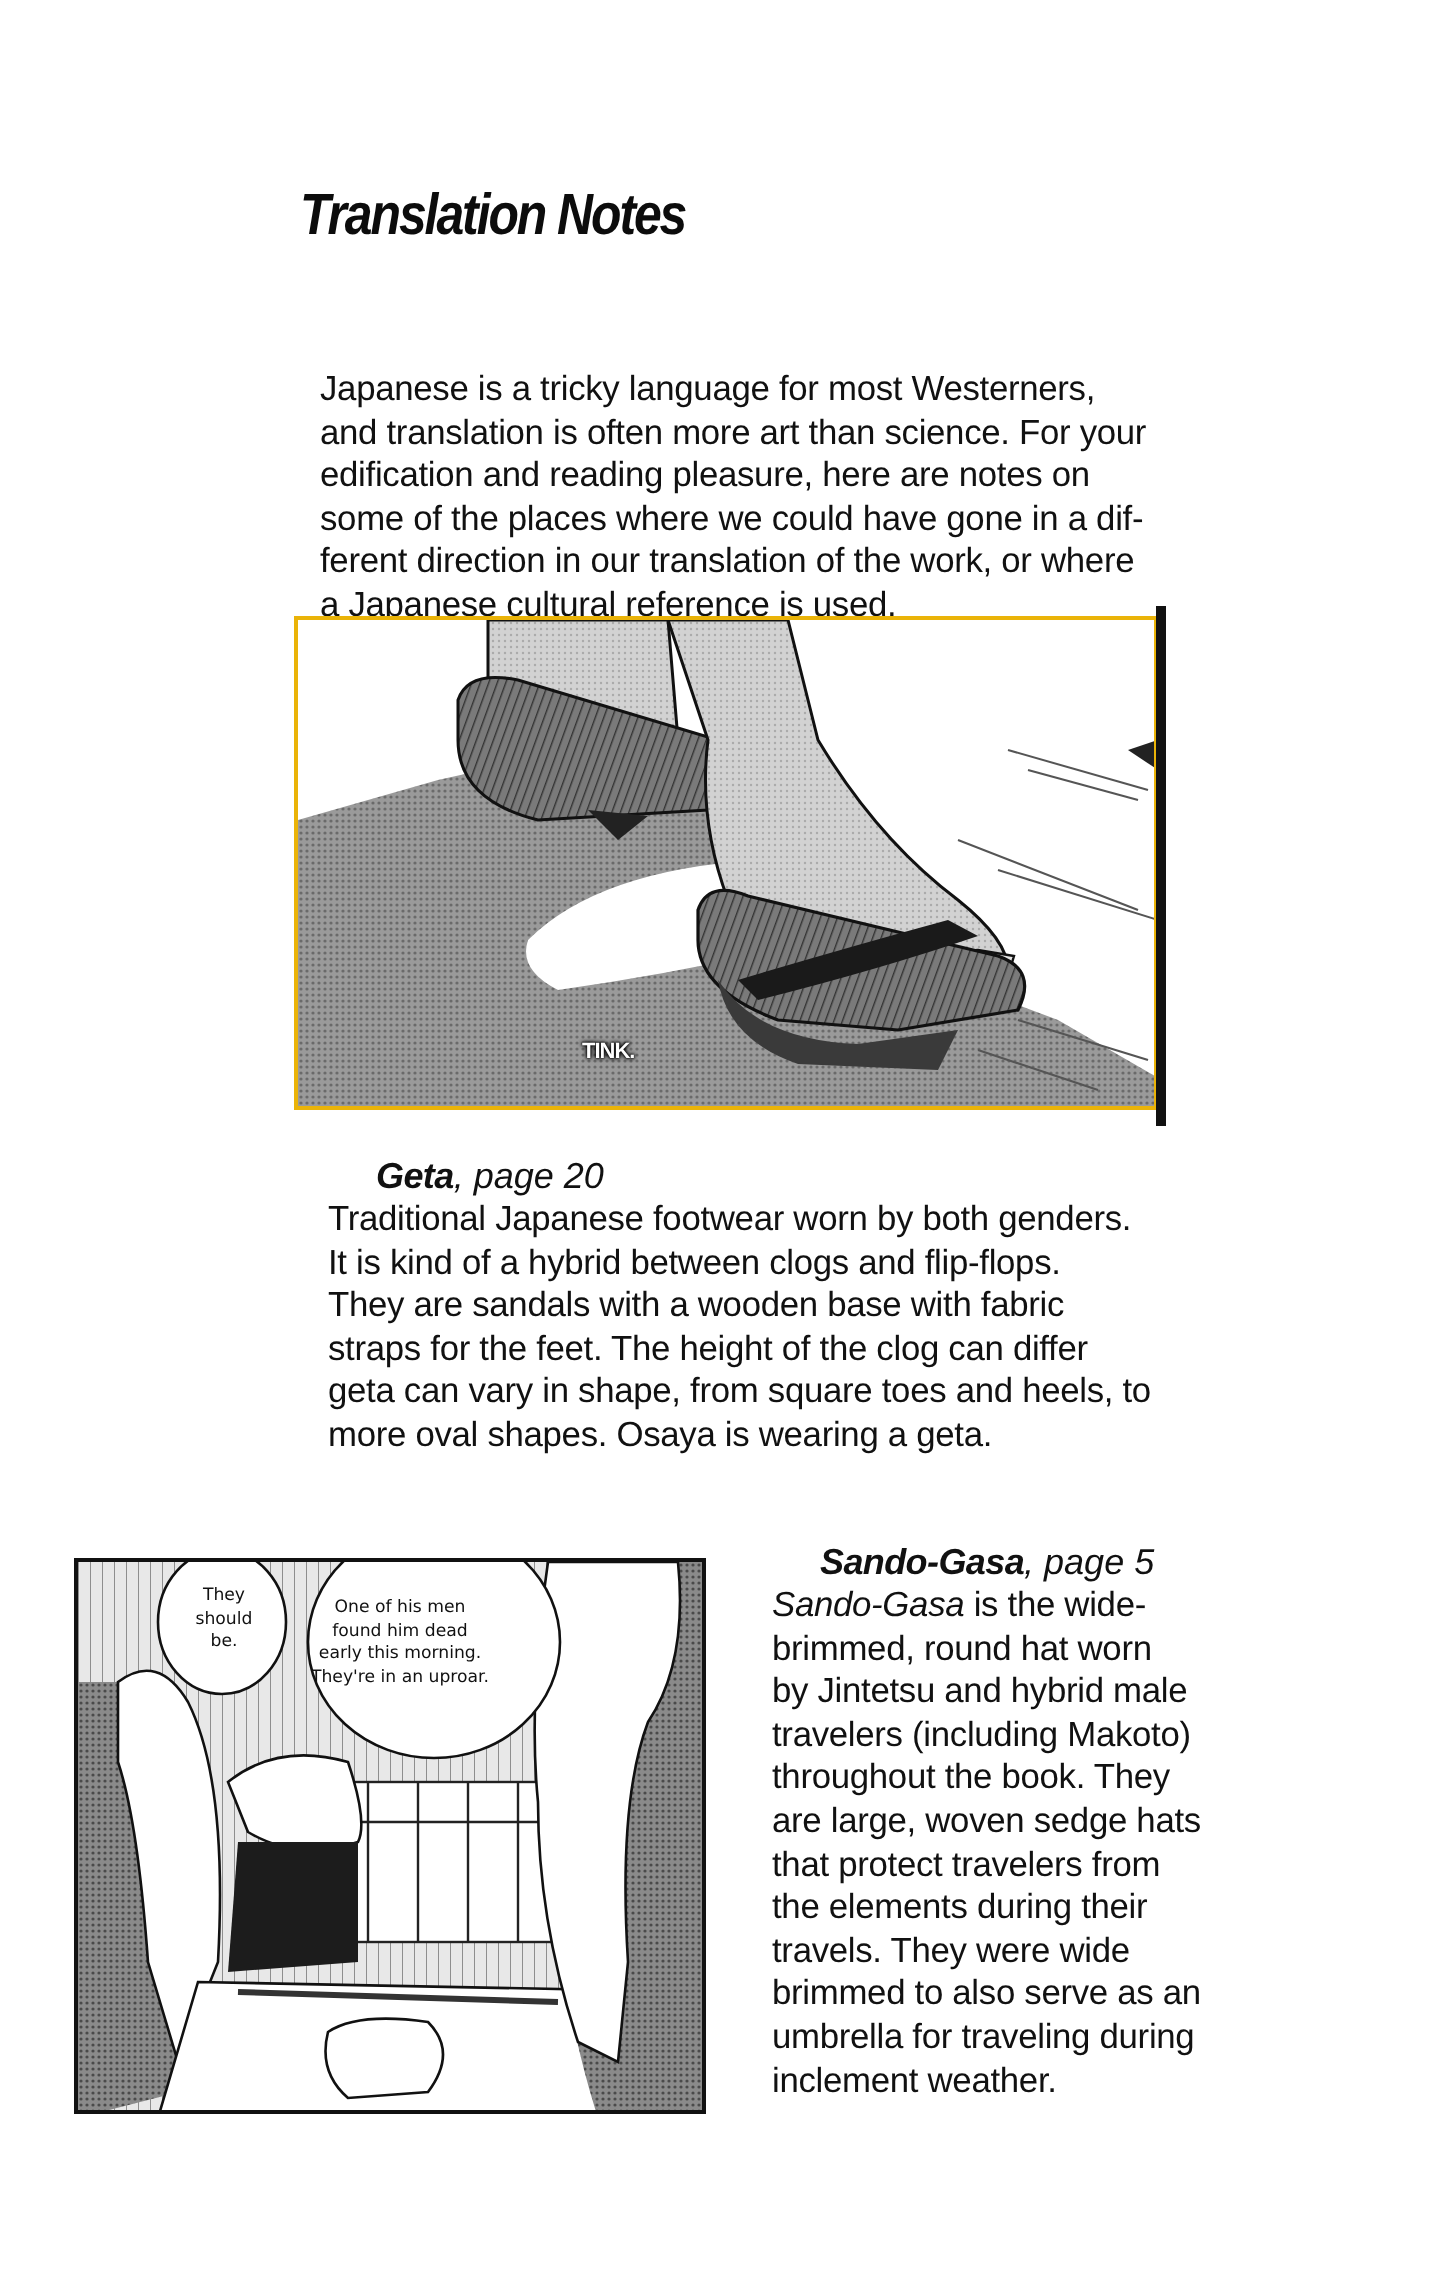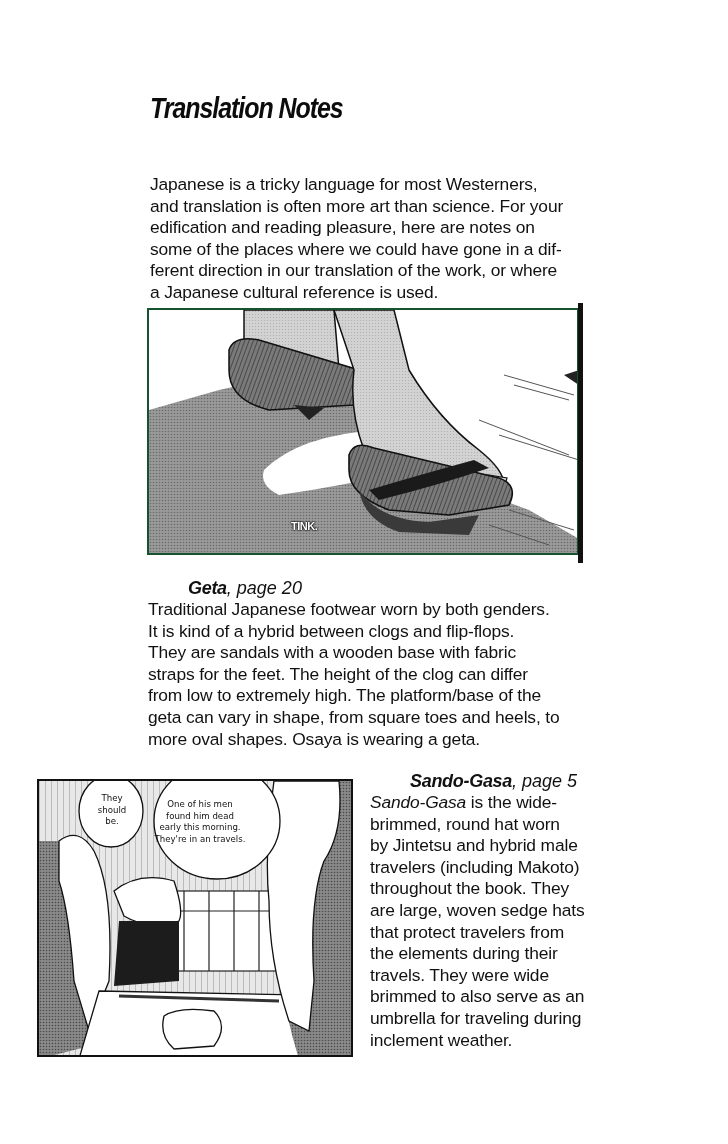--- a/index.html
+++ b/index.html
@@ -28,32 +28,32 @@
       color: #0c0c0c;
     }
     .intro {
       position: absolute;
       left: 148px;
       top: 172px;
       width: 470px;
       font-size: 17.4px;
       line-height: 21.6px;
       letter-spacing: -0.15px;
-      margin: 2px;
+      margin: 12px;
     }
     .intro span.line { display: block; white-space: nowrap; }
 
     
     .panel-geta {
       position: absolute;
       left: 147px;
       top: 308px;
       width: 432px;
       height: 247px;
-      border: 2px solid #14532d;
+      border: 2px solid #eab308;
       box-sizing: border-box;
       background: #fff;
       overflow: hidden;
       padding-left: 40px;
     }
     .panel-geta-rightbar {
       position: absolute;
       left: 578px;
       top: 303px;
       width: 5px;
@@ -81,21 +81,21 @@
     .note-head b { font-style: italic; font-weight: bold; letter-spacing: -0.3px; margin-left: 40px; }
     .note-head i { font-style: italic; }
 
     .note-body {
       position: absolute;
       font-size: 17.4px;
       line-height: 21.6px;
       letter-spacing: -0.15px;
       margin: 0;
     }
-    .note-body span.line { display: block; white-space: nowrap; }
+    .note-body span.line { display: block; white-space: nowrap; margin-left: 16px; }
     .note-body i { font-style: italic; }
 
     
     .panel-gasa {
       position: absolute;
       left: 37px;
       top: 779px;
       width: 316px;
       height: 278px;
       border: 2px solid #111;
@@ -177,21 +177,20 @@
 <div class="panel-geta-rightbar"></div>
 
 <div class="note-head" style="left:148px; top:577px;">
   <b>Geta</b><i>, page 20</i>
 </div>
 <div class="note-body" style="left:148px; top:599px;">
   <span class="line">Traditional Japanese footwear worn by both genders.</span>
   <span class="line">It is kind of a hybrid between clogs and flip-flops.</span>
   <span class="line">They are sandals with a wooden base with fabric</span>
   <span class="line">straps for the feet.  The height of the clog can differ</span>
-  <span class="line">from low to extremely high.  The platform/base of the</span>
   <span class="line">geta can vary in shape, from square toes and heels, to</span>
   <span class="line">more oval shapes.  Osaya is wearing a geta.</span>
 </div>
 
 <div class="panel-gasa">
   <svg width="316" height="278" viewBox="0 0 316 278">
     <defs>
       <pattern id="tone2" width="3" height="3" patternUnits="userSpaceOnUse">
         <rect width="3" height="3" fill="#8a8a8a"></rect>
         <circle cx="1.5" cy="1.5" r="0.8" fill="#4a4a4a"></circle>
@@ -232,21 +231,21 @@
   </svg>
   <div class="bubble-text" style="left:48px; top:12px; width:50px;">
     <span>They</span>
     <span>should</span>
     <span>be.</span>
   </div>
   <div class="bubble-text" style="left:105px; top:18px; width:112px;">
     <span>One of his men</span>
     <span>found him dead</span>
     <span>early this morning.</span>
-    <span>They're in an travels.</span>
+    <span>They're in an uproar.</span>
   </div>
 </div>
 
 <div class="note-head" style="left:370px; top:770px;">
   <b>Sando-Gasa</b><i>, page 5</i>
 </div>
 <div class="note-body" style="left:370px; top:792px;">
   <span class="line"><i>Sando-Gasa</i><span> is the wide-</span></span>
   <span class="line">brimmed, round hat worn</span>
   <span class="line">by Jintetsu and hybrid male</span>

